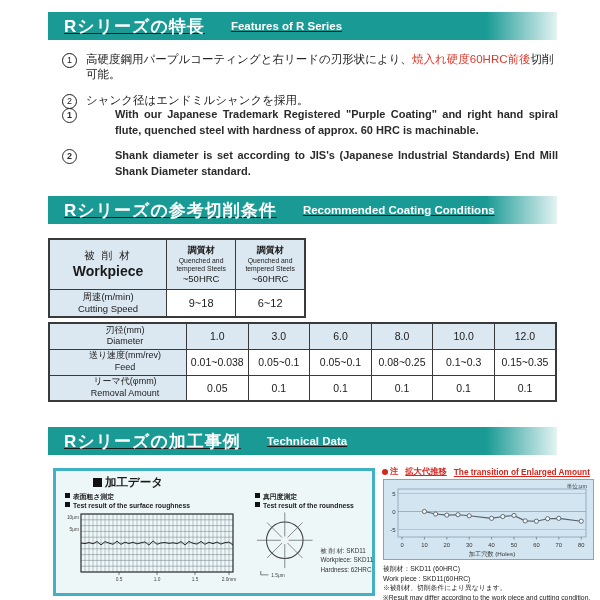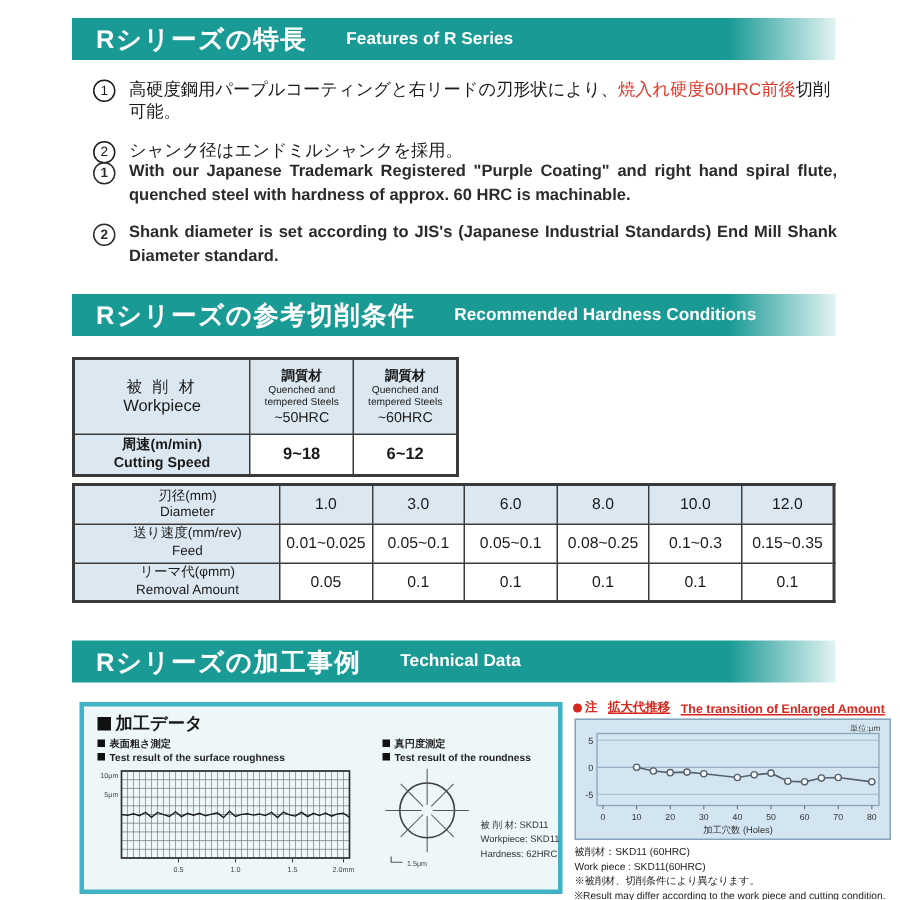--- a/index.html
+++ b/index.html
@@ -1,56 +1,56 @@
 <!DOCTYPE html>
 <html><head>
 <meta charset="utf-8">
 <style>
   html,body{margin:0;padding:0;background:#fff;}
   .page{position:relative;width:600px;height:600px;background:#ffffff;overflow:hidden;
         font-family:"Liberation Sans",sans-serif;color:#1a1a1a;}
   
   .bar{position:absolute;left:48px;width:509px;height:28px;display:flex;align-items:center;
        gap:26px;padding-left:16px;box-sizing:border-box;
-       background:linear-gradient(90deg,#199a95 0%,#199a95 86%,rgba(25,154,149,0.12) 100%);}
+       background:linear-gradient(90deg,#199a95 0%,#199a95 86%,rgba(25,154,149,0.12) 100%);text-decoration:underline;}
   .bar .jp{color:#fff;font-weight:bold;font-size:17px;letter-spacing:1px;white-space:nowrap;}
   .bar .en{color:#fff;font-weight:bold;font-size:11.5px;white-space:nowrap;}
   
   .circ{display:inline-flex;flex:none;width:13px;height:13px;border:1px solid currentColor;
         border-radius:50%;align-items:center;justify-content:center;font-size:9px;line-height:1;
         margin-right:9px;margin-top:1px;}
   .feat-jp{position:absolute;left:62px;top:52px;width:496px;font-size:11.5px;}
   .feat-jp .item{display:flex;margin-bottom:11px;}
   .feat-jp .red{color:#e0392b;text-align:center;}
   .feat-en{position:absolute;left:62px;top:107px;width:496px;font-size:11px;font-weight:bold;color:#2b2b2b;}
   .feat-en .item{display:flex;margin-bottom:9px;}
-  .feat-en .txt{text-align:justify;line-height:1.45;}
+  .feat-en .txt{text-align:justify;line-height:1.45;margin-left:29px;}
   
   table{border-collapse:collapse;table-layout:fixed;}
   .tbl{position:absolute;border:2px solid #3a3a3a;}
   .tbl td{border:1px solid #3a3a3a;text-align:center;vertical-align:middle;padding:0 2px;overflow:hidden;}
   .hd{background:#dce8f1;}
   .t1{left:48px;top:238px;width:258px;}
   .t1 .c0{width:112px;}
   .t1 .corner-jp{font-size:10.5px;letter-spacing:2px;}
-  .t1 .corner-en{font-size:11px;}
+  .t1 .corner-en{font-size:14px;font-weight:bold;}
   .t1 .qjp{font-size:9px;font-weight:bold;}
   .t1 .qen{font-size:6.8px;line-height:1.15;}
   .t1 .qr{font-size:9.5px;}
   .t1 .lab{font-size:9.5px;line-height:1.25;}
   .t1 .val{font-size:11px;background:#fff;border-radius:10px;}
   .t2{left:48px;top:322px;width:509px;}
   .t2 .c0{width:118px;}
   .t2 .lab{font-size:9px;line-height:1.3;padding-left:16px;}
   .t2 .val{font-size:10.5px;background:#fff;}
   .t2 tr.first .val{background:#dce8f1;}
   
   .techbox{position:absolute;left:53px;top:468px;width:322px;height:128px;box-sizing:border-box;
            background:#eef7f8;border:3px solid #41b2c3;padding:4px 7px 2px 9px;}
-  .techbox .title{font-size:11.5px;font-weight:bold;display:flex;align-items:center;margin-bottom:2px;}
+  .techbox .title{font-size:11.5px;font-weight:bold;display:flex;align-items:center;margin-bottom:2px;margin-left:28px;}
   .sq{display:inline-block;flex:none;background:#111;margin-right:3px;}
   .sq.big{width:9px;height:9px;}
   .sq.small{width:5px;height:5px;margin-top:1px;}
   .techcols{display:flex;}
   .subcol .lab{font-size:6.8px;font-weight:bold;display:flex;align-items:flex-start;line-height:1.35;color:#222;}
   .subcol.left{width:180px;}
   .subcol.right{margin-left:14px;width:118px;}
   .round-row{display:flex;align-items:flex-end;}
   .round-side{font-size:6.3px;line-height:1.5;color:#333;white-space:nowrap;margin-left:2px;margin-bottom:10px;}
   
@@ -90,21 +90,21 @@
       <span class="txt">With our Japanese Trademark Registered "Purple Coating" and right hand spiral flute, quenched steel with hardness of approx. 60 HRC is machinable.</span>
     </div>
     <div class="item">
       <span class="circ">2</span>
       <span class="txt">Shank diameter is set according to JIS's (Japanese Industrial Standards) End Mill Shank Diameter standard.</span>
     </div>
   </div>
 
   <div class="bar" style="top:196px;">
     <span class="jp">Rシリーズの参考切削条件</span>
-    <span class="en">Recommended Hardness Conditions</span>
+    <span class="en">Recommended Coating Conditions</span>
   </div>
 
   <table class="tbl t1">
     <tbody>
         <tr style="height:50px;">
       <td class="hd c0">
         <div class="corner-jp">被 削 材</div>
         <div class="corner-en">Workpiece</div>
       </td>
       <td class="hd">
@@ -113,21 +113,21 @@
         <div class="qen">tempered Steels</div>
         <div class="qr">~50HRC</div>
       </td>
       <td class="hd">
         <div class="qjp">調質材</div>
         <div class="qen">Quenched and</div>
         <div class="qen">tempered Steels</div>
         <div class="qr">~60HRC</div>
       </td>
     </tr>
-    <tr style="height:28px;font-weight:bold;">
+    <tr style="height:28px;">
       <td class="hd lab">
         <div>周速(m/min)</div>
         <div>Cutting Speed</div>
       </td>
       <td class="val">9~18</td>
       <td class="val">6~12</td>
     </tr>
   </tbody>
     </table>
 
@@ -143,21 +143,21 @@
       <td class="val">6.0</td>
       <td class="val">8.0</td>
       <td class="val">10.0</td>
       <td class="val">12.0</td>
     </tr>
     <tr style="height:26px;">
       <td class="hd lab">
         <div>送り速度(mm/rev)</div>
         <div>Feed</div>
       </td>
-      <td class="val">0.01~0.025</td>
+      <td class="val">0.01~0.038</td>
       <td class="val">0.05~0.1</td>
       <td class="val">0.05~0.1</td>
       <td class="val">0.08~0.25</td>
       <td class="val">0.1~0.3</td>
       <td class="val">0.15~0.35</td>
     </tr>
     <tr style="height:26px;">
       <td class="hd lab">
         <div>リーマ代(φmm)</div>
         <div>Removal Amount</div>

